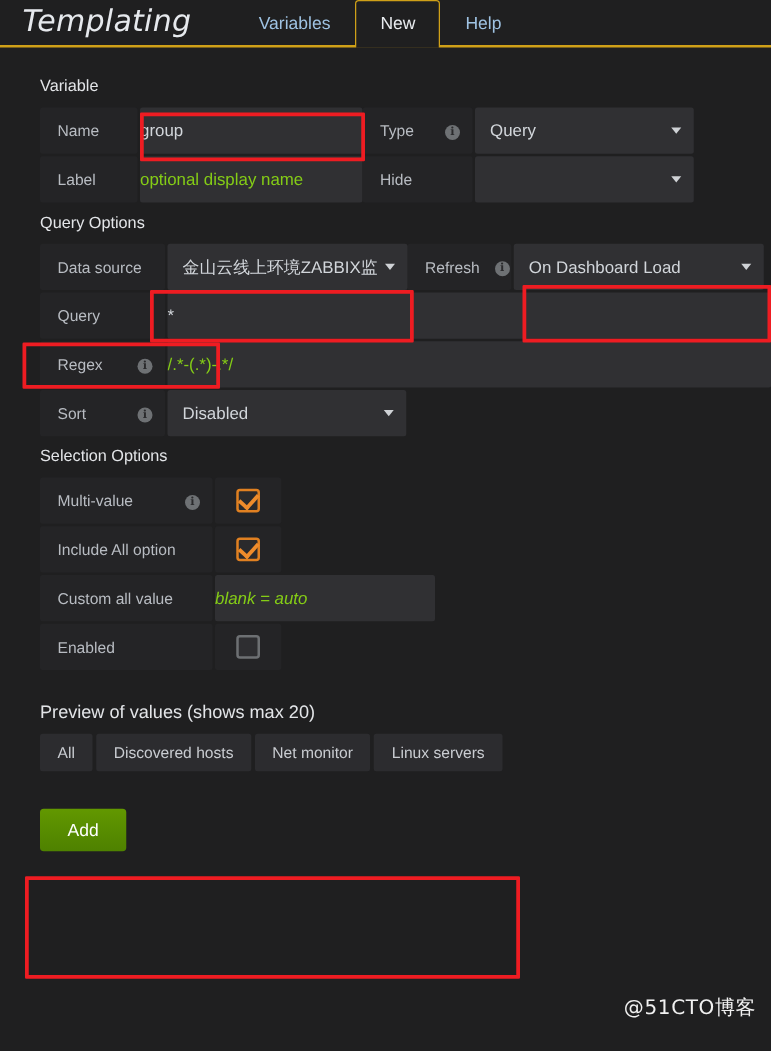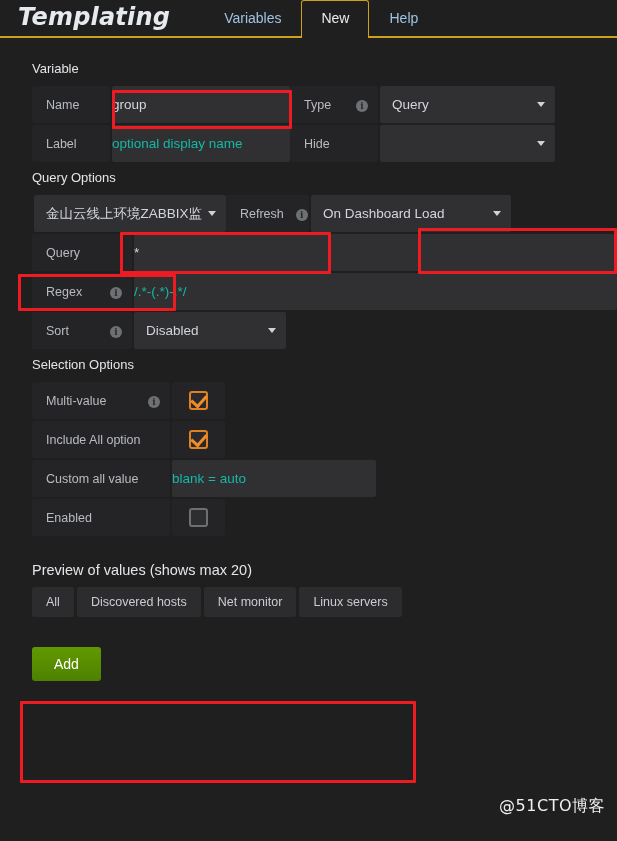--- a/index.html
+++ b/index.html
@@ -30,21 +30,21 @@
     padding-left: 18px;
   }
   .app-title {
     font-size: 24px;
     font-style: italic;
     color: #e6e9ed;
     line-height: 34px;
     letter-spacing: 0.2px;
     padding-right: 34px;
     font-family: "DejaVu Sans", sans-serif;
-    font-weight: 700;
+    font-weight: 400;
   }
   .tabs {
     display: flex;
     align-items: flex-end;
     height: 38px;
   }
   .tab {
     font-size: 14px;
     color: #9fc3e3;
     padding: 9px 19px 10px 19px;
@@ -126,21 +126,21 @@
     border-radius: 2px;
     color: #d2d6db;
     font-size: 13.5px;
     display: flex;
     align-items: center;
     padding: 0 0;
     margin-left: 2px;
     overflow: hidden;
     white-space: nowrap;
   }
-  .fld.ph { color: #14b8a6; text-align: center; }
+  .fld.ph { color: #84cc16; text-align: center; }
 
   .sel {
     background: #303033;
     border-radius: 2px;
     color: #d2d6db;
     font-size: 13.5px;
     display: flex;
     align-items: center;
     padding: 0 10px 0 12px;
     margin-left: 2px;
@@ -171,24 +171,24 @@
   .w-type-sel  { width: 175px; }
   .w-ds-lbl    { width: 100px; }
   .w-ds-sel    { width: 192px; }
   .w-ref-lbl   { width: 83px; }
   .w-ref-sel   { width: 200px; }
   .w-q-lbl     { width: 100px; }
   .w-q-fld     { flex: 1 1 auto; margin-right: 0; }
   .w-rx-lbl    { width: 100px; }
   .w-rx-fld    { flex: 1 1 auto; }
   .w-sort-lbl  { width: 100px; }
-  .w-sort-sel  { width: 152px; text-align: right; }
+  .w-sort-sel  { width: 191px; text-align: right; }
   .w-sel-lbl   { width: 138px; }
   .w-chk       { width: 53px; }
-  .w-cust-fld  { width: 204px; }
+  .w-cust-fld  { width: 176px; font-style: italic; }
   .w-en-lbl    { width: 138px; }
 
   .chkcell {
     background: #242426;
     display: flex;
     align-items: center;
     justify-content: center;
     margin-left: 2px;
     border-radius: 2px;
   }
@@ -309,20 +309,21 @@
           <span class="seltext"></span>
           <span class="caret"></span>
         </div>
       </div>
     </div>
 
     <div class="section-title">Query Options</div>
 
     <div class="rows">
       <div class="row">
+        <div class="lbl w-ds-lbl">Data source</div>
         <div class="sel w-ds-sel">
           <span class="seltext">金山云线上环境ZABBIX监</span>
           <span class="caret"></span>
         </div>
         <div class="lbl w-ref-lbl">
           <span>Refresh</span>
           <span class="info"><span class="info-icon">i</span></span>
         </div>
         <div class="sel w-ref-sel">
           <span class="seltext">On Dashboard Load</span>

